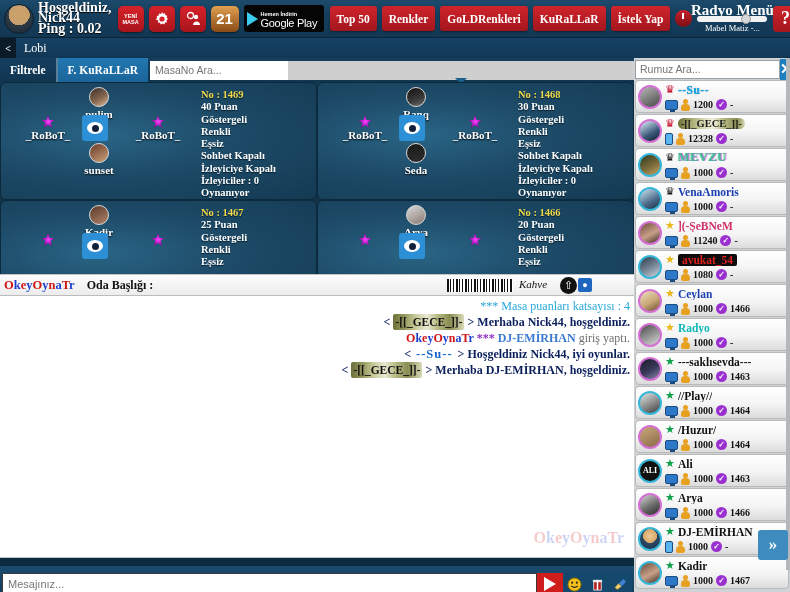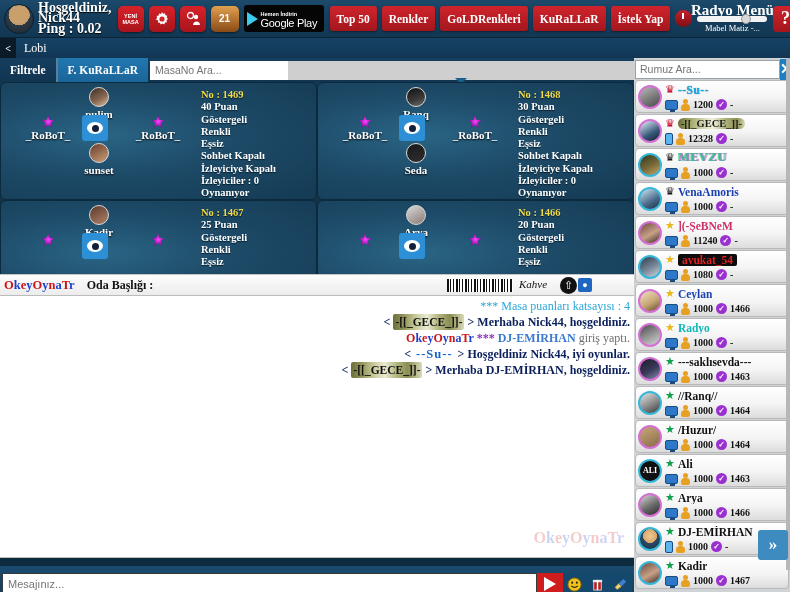--- a/index.html
+++ b/index.html
@@ -38,21 +38,21 @@
   .tb-icon {
     width: 26px; height: 26px; border-radius: 5px; flex: 0 0 auto;
     margin-right: 5px; display: flex; align-items: center; justify-content: center;
     background: linear-gradient(180deg,#d6222a 0%,#a8141b 100%);
     box-shadow: 0 1px 2px rgba(0,0,0,.5); color: #fff;
   }
   .tb-icon.yeni { font-size: 5.5px; font-weight: bold; line-height: 6px; text-align:center;
     font-family:"Liberation Sans",sans-serif; }
   .tb-icon.count {
     background: linear-gradient(180deg,#e0a050 0%,#8a4a16 100%);
-    font-size: 10px; font-weight: bold; font-family: "Liberation Sans", sans-serif;
+    font-size: 15px; font-weight: bold; font-family: "Liberation Sans", sans-serif;
     width: 28px;
     justify-content: center;
   }
   .gplay {
     flex: 0 0 auto; width: 80px; height: 27px; background: #050505;
     border-radius: 3px; display: flex; align-items: center;
     padding: 0 3px; margin-right: 6px;
   }
   .gplay .tri {
     width: 0; height: 0; border-left: 11px solid #3bccf0;
@@ -815,21 +815,21 @@
               <span class="check">✓</span>
               <span class="utbl">1463</span>
             </div>
           </div>
         </div>
         <div class="user">
           <div class="uav a10 cyan"></div>
           <div class="ucol">
             <div class="urow1">
               <span class="star">★</span>
-              <span class="uname plain">//Ranq//</span>
+              <span class="uname plain">//Play//</span>
             </div>
             <div class="urow2">
               <span class="monitor"></span>
               <span class="person"></span>
               <span class="upts">1000</span>
               <span class="check">✓</span>
               <span class="utbl">1464</span>
             </div>
           </div>
         </div>

